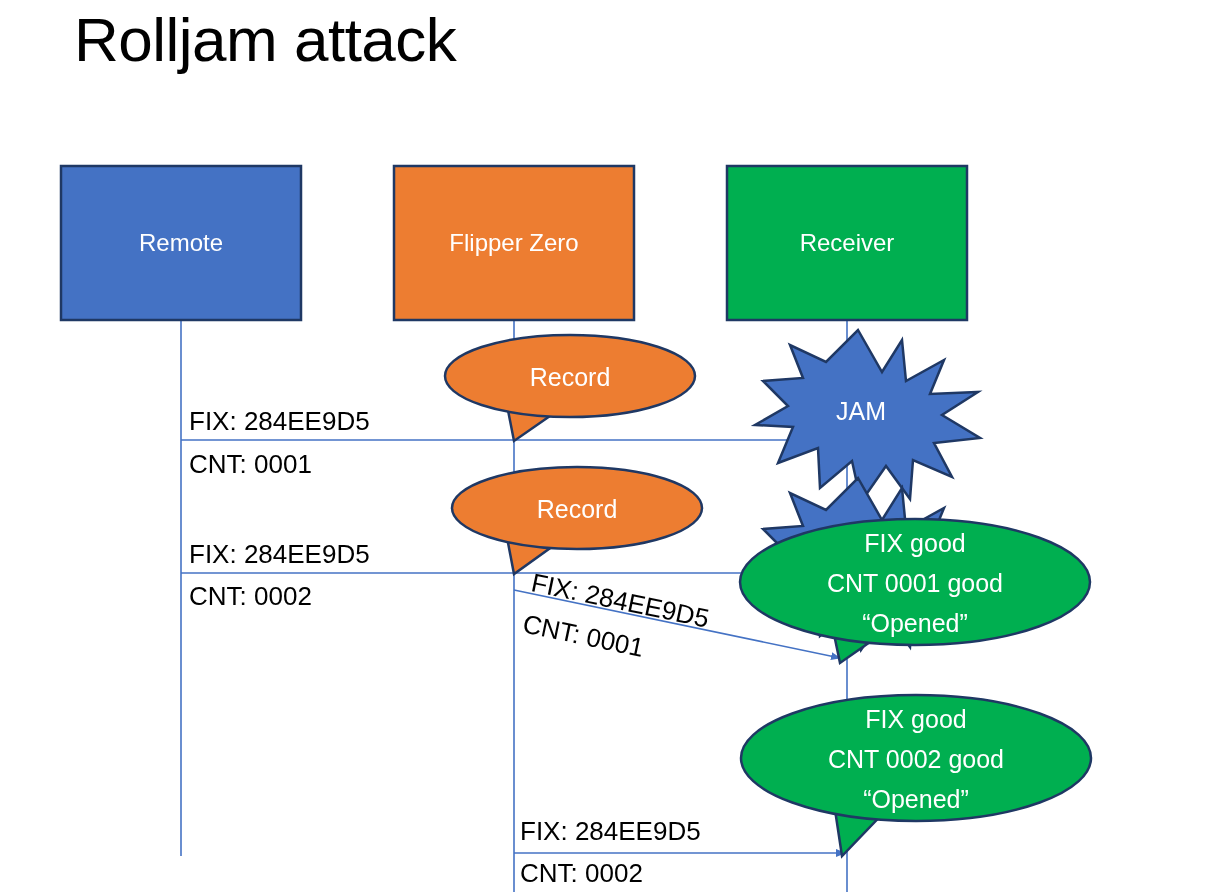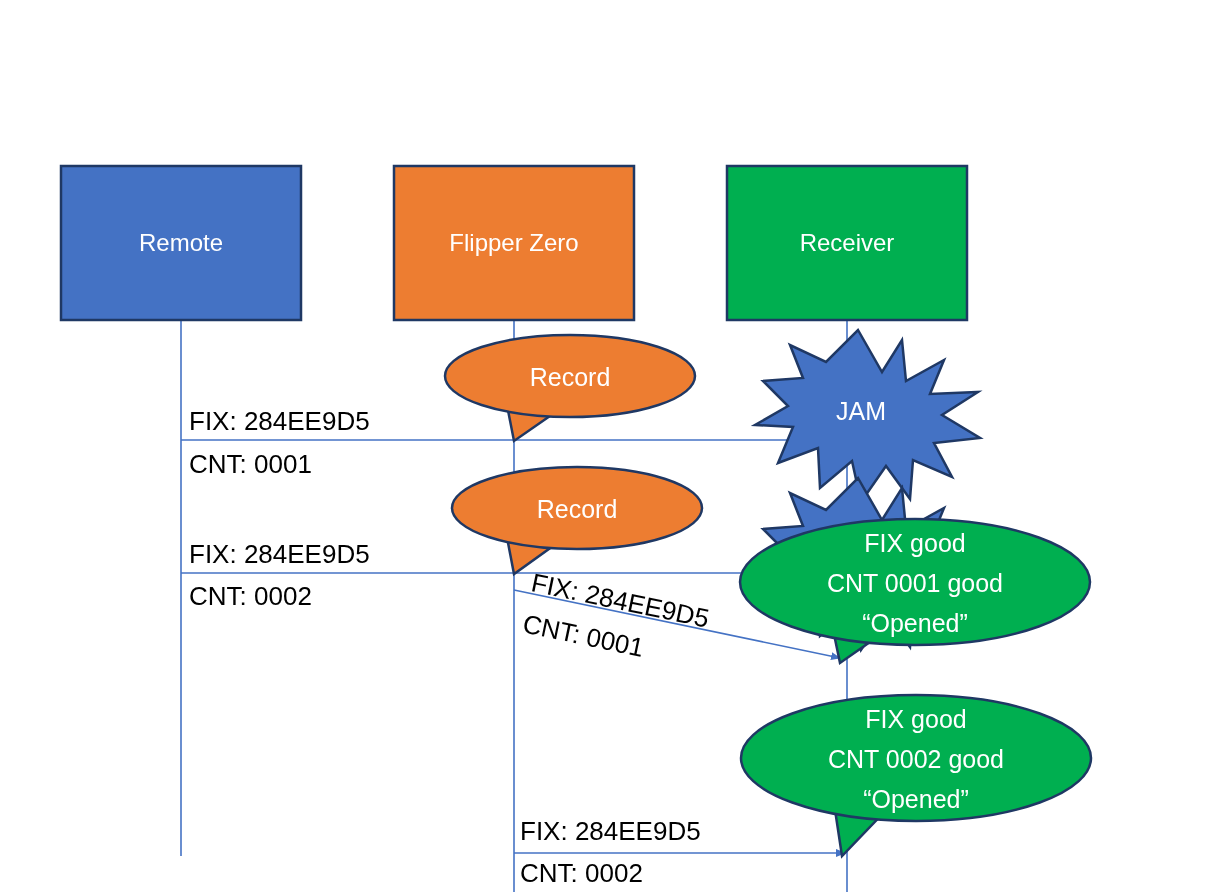--- a/index.html
+++ b/index.html
@@ -66,20 +66,21 @@
     font-size: 26px;
     fill: #000000;
     font-family: "Liberation Sans", sans-serif;
   }
 </style>
 </head>
 <body>
 
 <div id="stage">
 
+  <div class="title-text">Rolljam attack</div>
 
   <svg class="canvas" viewBox="0 0 1231 892">
     <defs>
       <marker id="arrowBlue" markerWidth="10" markerHeight="8" refX="9" refY="4" orient="auto" markerUnits="userSpaceOnUse">
         <path d="M0,0 L10,4 L0,8 Z" fill="#4472C4"></path>
       </marker>
     </defs>
 
     <g>
       <line x1="181" y1="320" x2="181" y2="856" stroke="#4472C4" stroke-width="1.6"></line>

